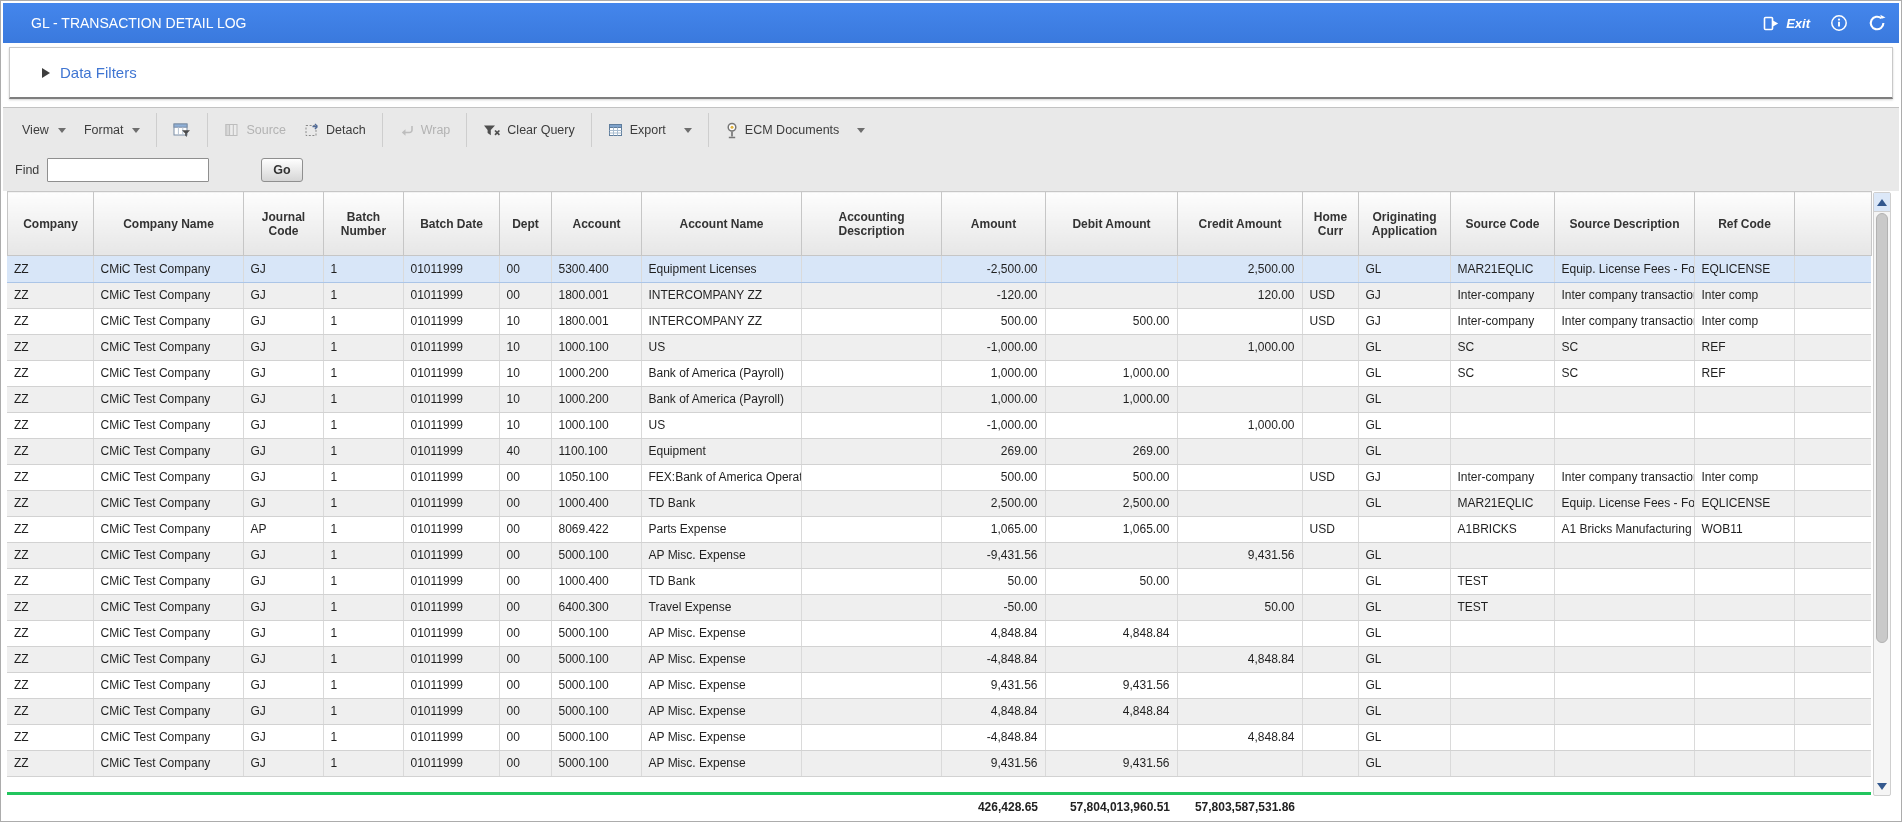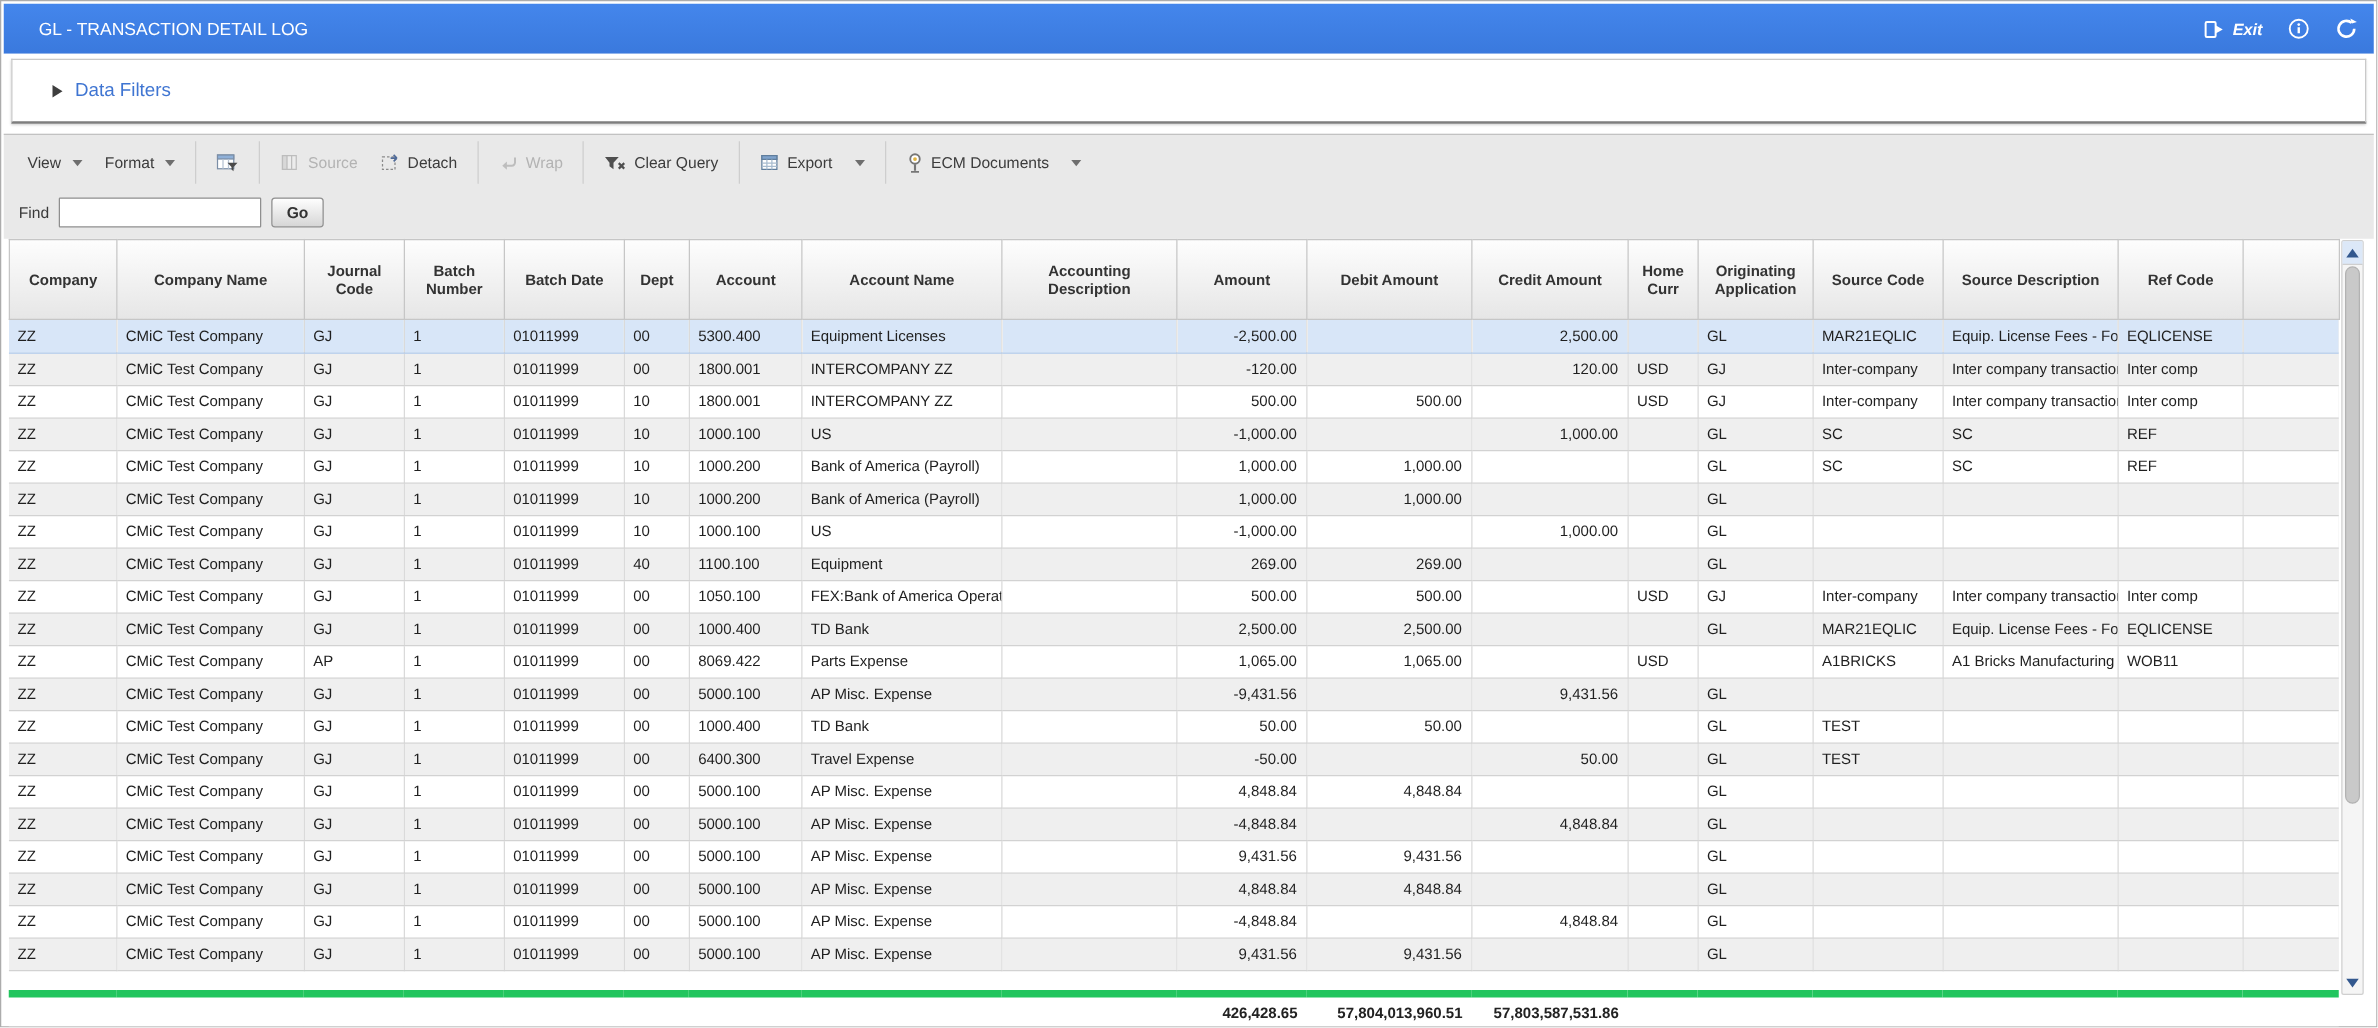--- a/index.html
+++ b/index.html
@@ -22,32 +22,32 @@
   
   .toolbar-band{height:84px;background:#e9e9e9;border-top:1px solid #c2c2c2;box-sizing:border-box;position:relative;}
   .tbar{display:flex;align-items:center;height:40px;padding:2px 6px 0 10px;}
   .tbtn{display:inline-flex;align-items:center;gap:6px;padding:4px 9px;font-size:12.5px;color:#3c3c3c;white-space:nowrap;cursor:default;}
   .tbtn.disabled{color:#b3b3b3;}
   .caret{width:0;height:0;border-top:5px solid #6e6e6e;border-left:4px solid transparent;border-right:4px solid transparent;margin-left:3px;}
   .sep{width:1px;height:34px;background:#cecece;margin:0 7px;}
   .find-row{position:absolute;left:12px;top:50px;display:flex;align-items:center;gap:8px;}
   .find-label{font-size:12.5px;color:#3a3a3a;}
   .find-input{width:152px;height:20px;border:1px solid #8f8f8f;border-radius:1px;font-family:"Liberation Sans",sans-serif;font-size:12px;padding:1px 4px;}
-  .go-btn{height:24px;padding:0 11px;border:1px solid #8f8f8f;border-radius:3px;background:linear-gradient(#fefefe,#d6d6d6);font-family:"Liberation Sans",sans-serif;font-size:12.5px;font-weight:bold;color:#333;}
+  .go-btn{height:24px;padding:0 11px;border:1px solid #8f8f8f;border-radius:3px;background:linear-gradient(#fefefe,#d6d6d6);font-family:"Liberation Sans",sans-serif;font-size:12.5px;font-weight:bold;color:#333;margin-left:44px;}
 
   
   .grid-area{margin-left:4px;width:1864px;}
   table{border-collapse:collapse;table-layout:fixed;width:1864px;}
   .grid-head th{box-sizing:border-box;height:64px;border:1px solid #c6c6c6;background:linear-gradient(#fdfdfd,#e6e6e6);font-size:12px;font-weight:bold;color:#333;text-align:center;vertical-align:middle;padding:2px 4px;line-height:14px;}
   .viewport{height:536px;overflow:hidden;}
   .grid-body td{box-sizing:border-box;height:26px;padding:0 7px;font-size:12px;color:#1f1f1f;white-space:nowrap;overflow:hidden;border-right:1px solid #dadada;border-bottom:1px solid #d2d2d2;background:#fff;}
   .grid-body tr:nth-child(even) td{background:#efefef;}
   .grid-body tr.selected td{background:#d8e6f8;border-bottom-color:#abc5e7;}
   .grid-body td:nth-child(10),.grid-body td:nth-child(11),.grid-body td:nth-child(12){text-align:right;}
-  .grid-totals td{box-sizing:border-box;height:26px;padding:0 7px;font-size:12px;font-weight:bold;color:#222;border-top:6px solid #22c55e;background:#fff;white-space:nowrap;}
+  .grid-totals td{box-sizing:border-box;height:26px;padding:0 7px;font-size:12px;font-weight:bold;color:#222;border-top:3px solid #22c55e;background:#fff;white-space:nowrap;}
   .grid-totals td.num{text-align:right;}
 
   
   .hscroll{position:relative;margin:4px 3px 0 3px;height:20px;background:#f1f1f1;border:1px solid #c9c9c9;border-radius:2px;box-sizing:border-box;}
   .hthumb{position:absolute;left:28px;top:3px;width:706px;height:12px;background:#9d9d9d;border-radius:7px;}
   .vscroll{position:absolute;left:1872px;top:191px;width:18px;height:604px;background:#f5f5f5;border:1px solid #cfcfcf;border-radius:2px;box-sizing:border-box;}
   .vs-up{position:absolute;top:0;left:0;right:0;height:18px;background:#dce8f8;border-bottom:1px solid #cfcfcf;display:flex;align-items:center;justify-content:center;}
   .vs-up i{width:0;height:0;border-bottom:7px solid #33588e;border-left:5px solid transparent;border-right:5px solid transparent;}
   .vs-down{position:absolute;bottom:0;left:0;right:0;height:18px;display:flex;align-items:center;justify-content:center;}
   .vs-down i{width:0;height:0;border-top:7px solid #33588e;border-left:5px solid transparent;border-right:5px solid transparent;}

